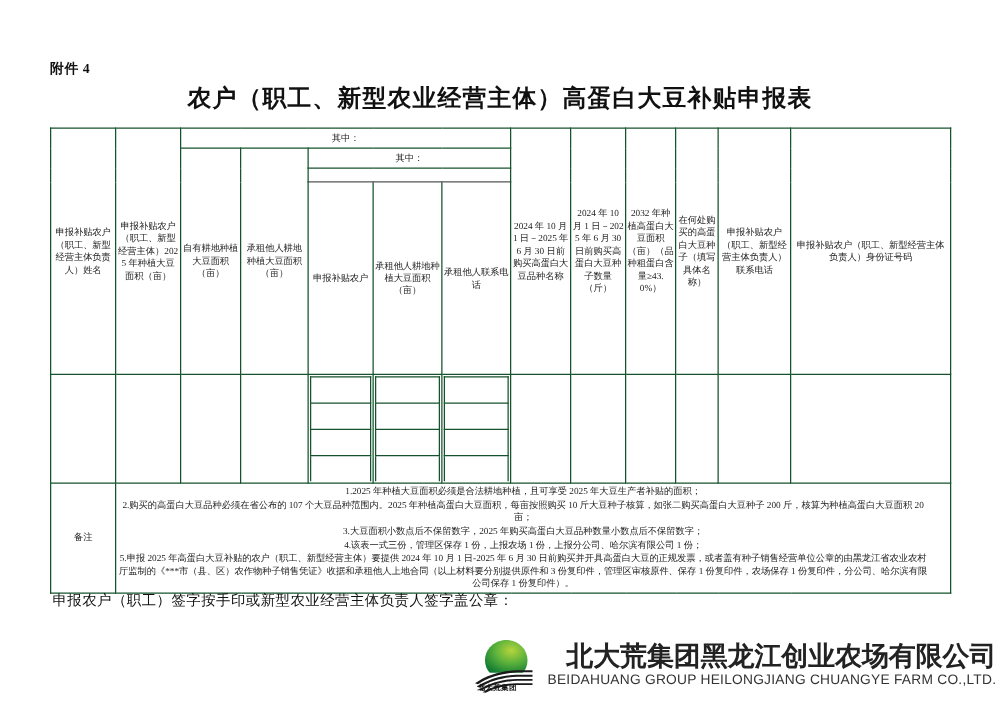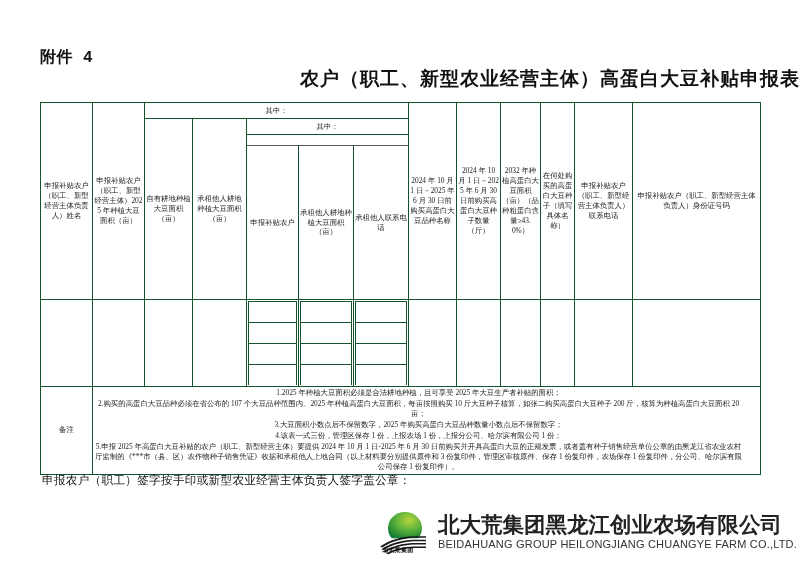--- a/index.html
+++ b/index.html
@@ -10,27 +10,27 @@
     color:#1a1a1a;
     overflow:hidden;
     position:relative;
   }
   .page{
     position:absolute;inset:0;
     padding:0;
   }
   .attach-no{
     position:absolute;left:40px;top:47px;
-    font-family:Liberation Mono, monospace;
-    font-weight:bold;font-size:16px;letter-spacing:.5px;
+    font-family:Liberation Serif, serif;
+    font-weight:bold;font-size:11px;letter-spacing:.5px;
     color:#111;
   }
   .doc-title{
     position:absolute;left:0;right:0;top:66px;
-    text-align:right;
+    text-align:center;
     font-family:"Liberation Serif","DejaVu Serif",serif;
     font-weight:bold;
     font-size:19px;
     letter-spacing:1px;
     color:#111;
   }
   table.main{
     position:absolute;left:40px;top:102px;
     width:720px;
     border-collapse:collapse;
@@ -82,21 +82,21 @@
   .beizhu{ width:42px;margin-top:36px; }
   .sign-line{
     position:absolute;left:42px;top:473px;
     font-size:11.5px;
     font-family:"Liberation Serif","DejaVu Serif",serif;
     color:#111;
     letter-spacing:.4px;
   }
   .footer{
     position:absolute;left:378px;top:508px;
-    display:flex;align-items:center;gap:6px;
+    display:flex;align-items:center;gap:6px;text-align:right;
   }
   .logo-wrap{
     width:54px;height:48px;
     position:relative;
     flex:0 0 auto;
   }
   .logo-wrap svg{display:block;}
   .logo-cn{
     position:absolute;left:4px;bottom:1px;
     font-family:"Liberation Sans","DejaVu Sans",sans-serif;

